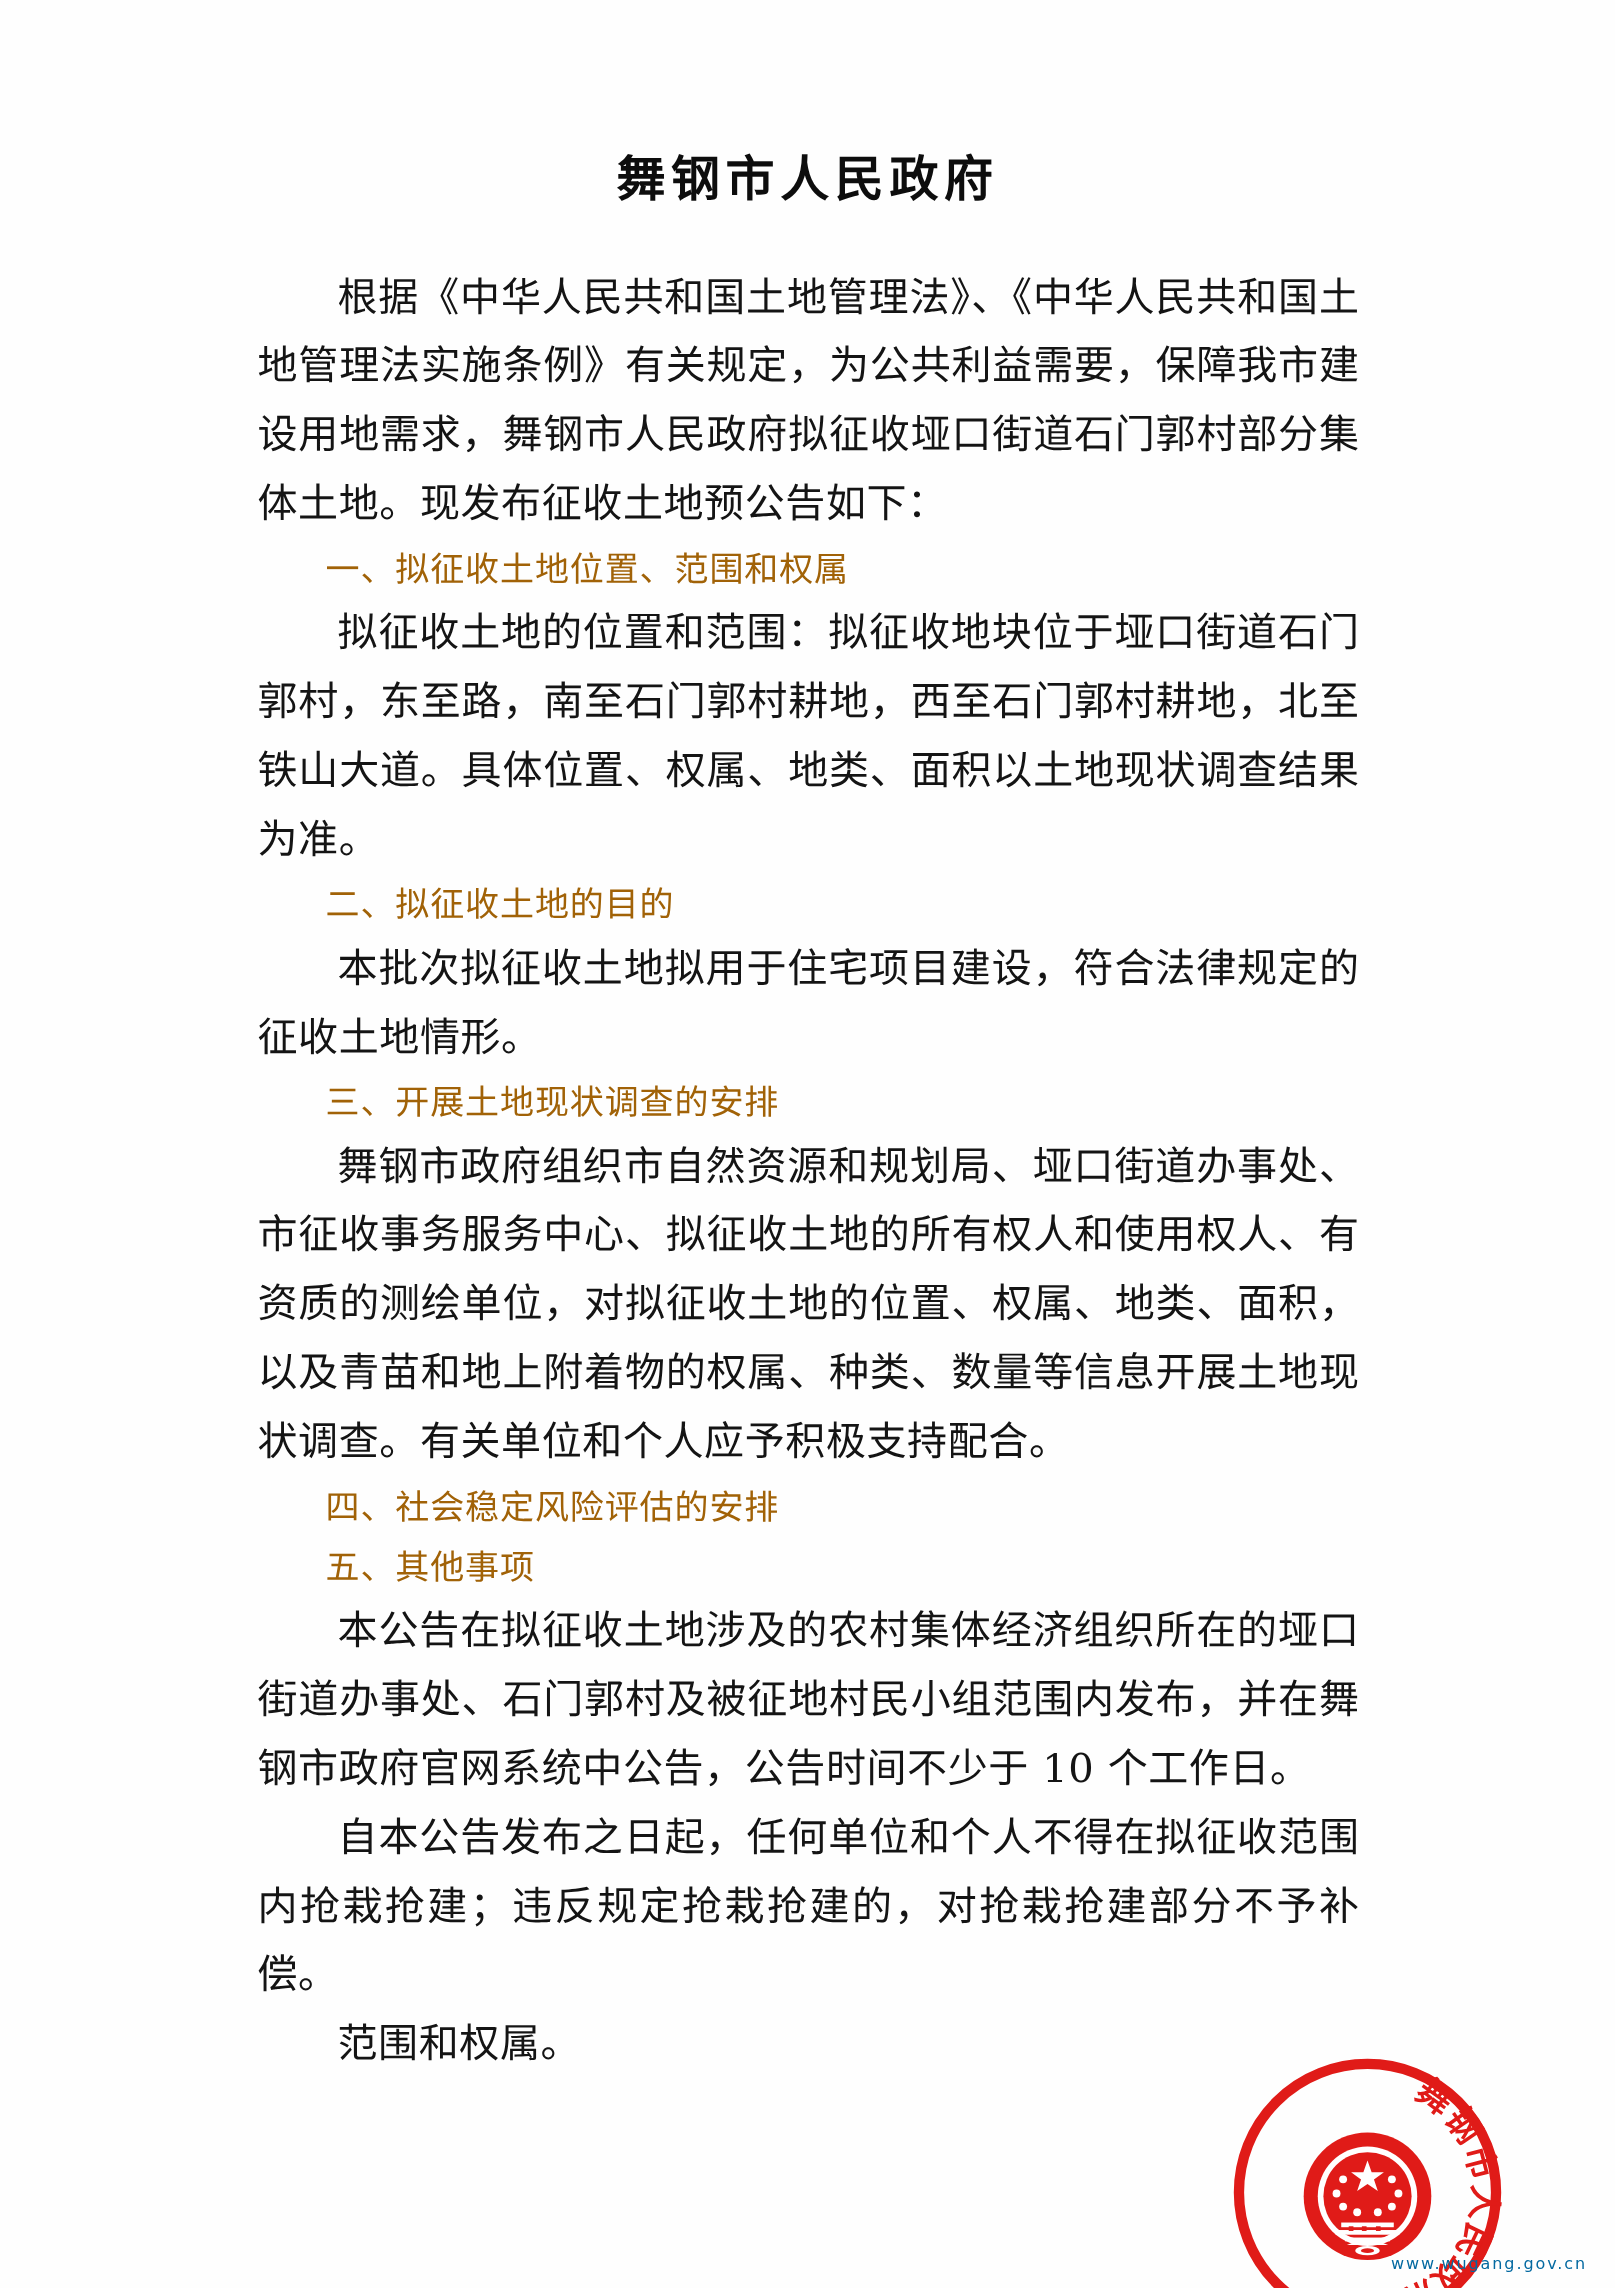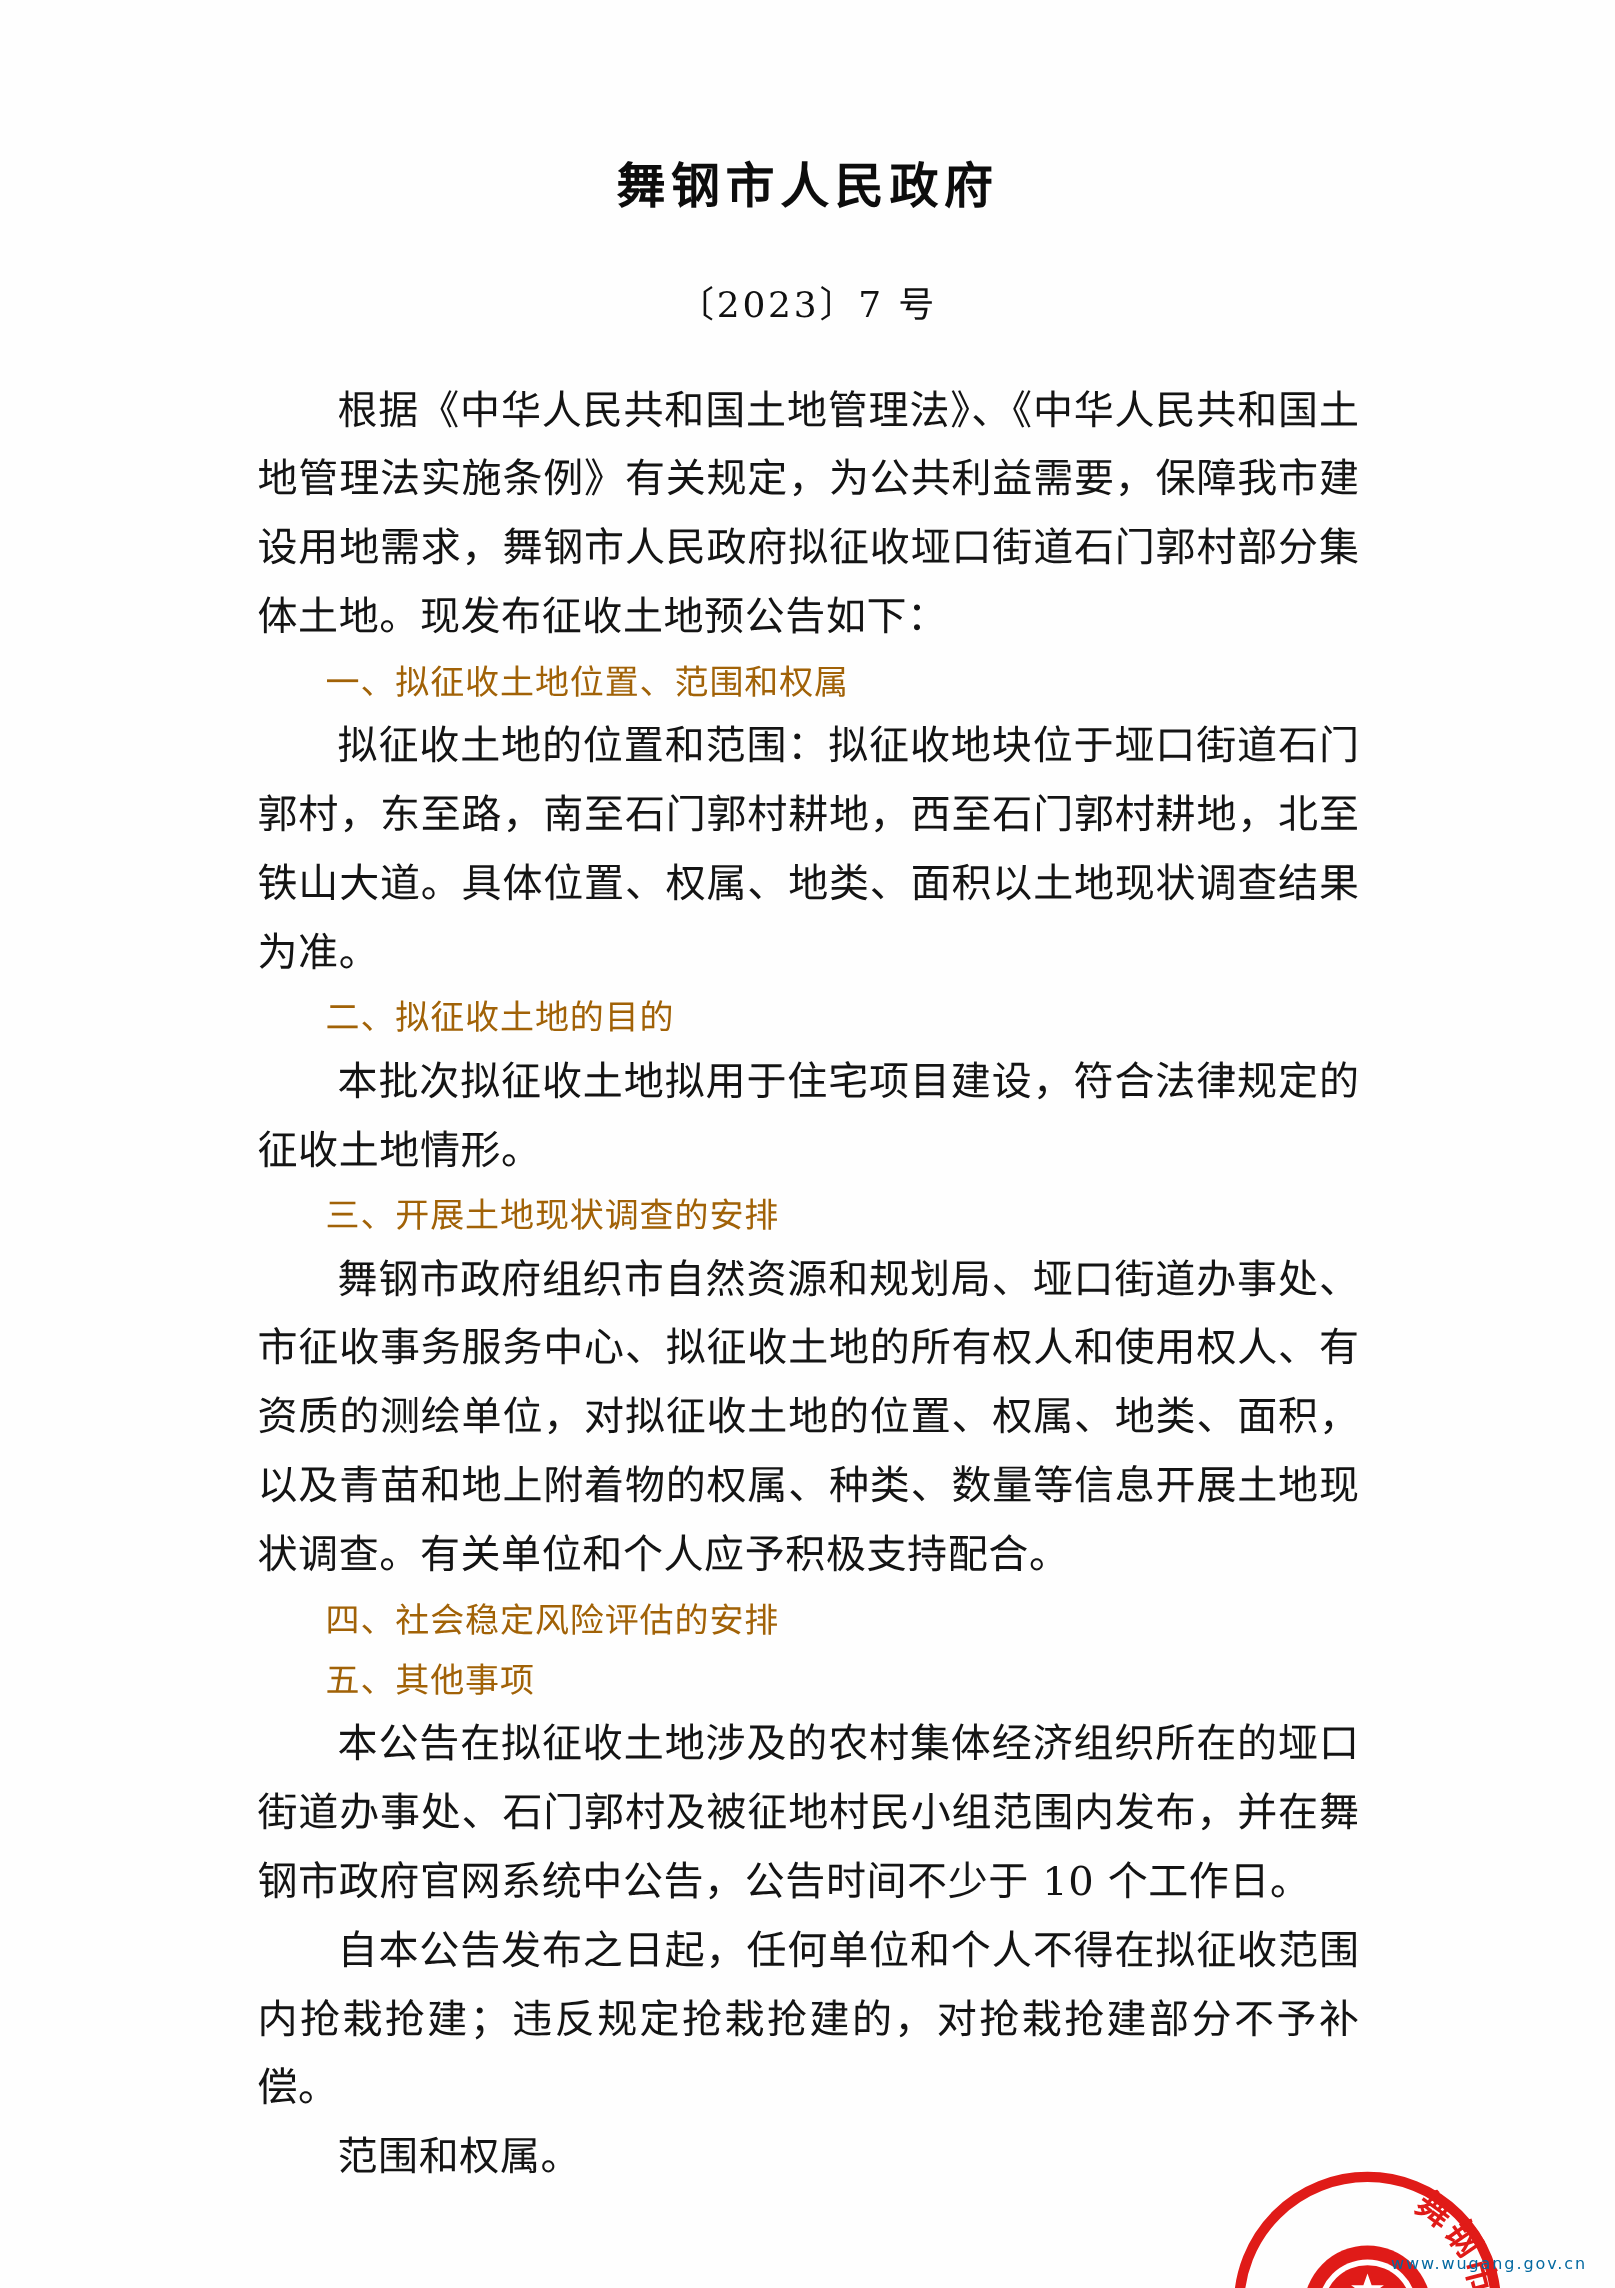--- a/index.html
+++ b/index.html
@@ -14,21 +14,21 @@
     position: relative;
     font-family: "DejaVu Serif", "Liberation Serif", serif;
     color: #111111;
     overflow: hidden;
   }
 
   .page {
     position: absolute;
     inset: 0;
     background: #fefefe;
-    padding: 12px;
+    padding: 5px;
   }
 
   
   .title-block {
     margin-top: 141px;
     text-align: center;
   }
   .doc-title-line {
     font-family: "DejaVu Serif", "Liberation Serif", serif;
     font-weight: 700;
@@ -111,21 +111,20 @@
 </style>
 </head>
 <body>
 
 <div class="page">
 
   <div class="title-block">
     <div class="doc-title-line">舞钢市人民政府</div>
   </div>
 
-  <div class="doc-number">〔2023〕7 号</div>
 
   <div class="body-wrap">
     <div class="content">
 
       <p class="para">根据《中华人民共和国土地管理法》、《中华人民共和国土地管理法实施条例》有关规定，为公共利益需要，保障我市建设用地需求，舞钢市人民政府拟征收垭口街道石门郭村部分集体土地。现发布征收土地预公告如下：</p>
 
       <h2 class="section-head">一、拟征收土地位置、范围和权属</h2>
       <p class="para">拟征收土地的位置和范围：拟征收地块位于垭口街道石门郭村，东至路，南至石门郭村耕地，西至石门郭村耕地，北至铁山大道。具体位置、权属、地类、面积以土地现状调查结果为准。</p>
 
       <h2 class="section-head">二、拟征收土地的目的</h2>

